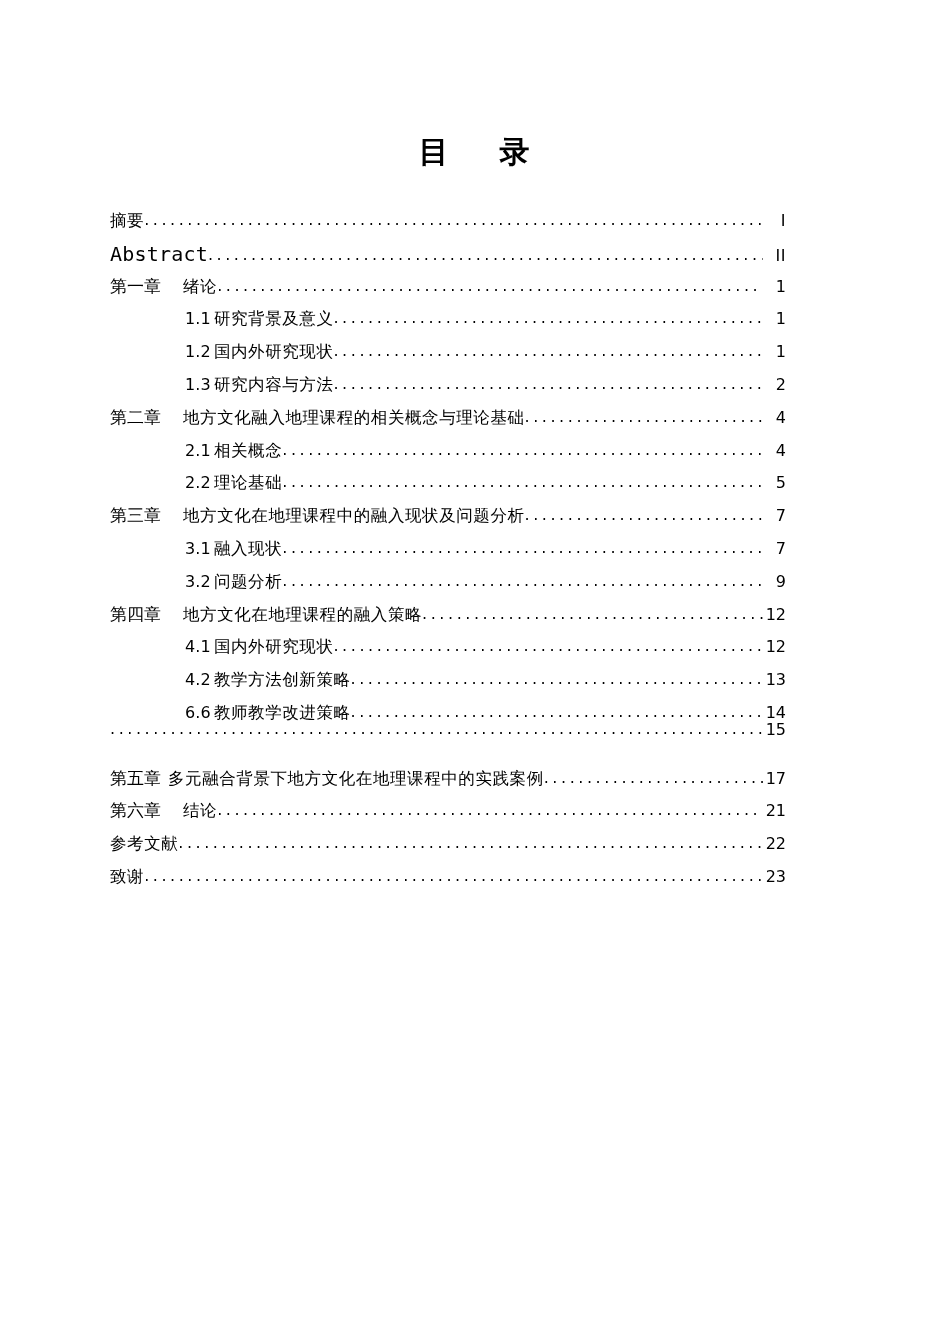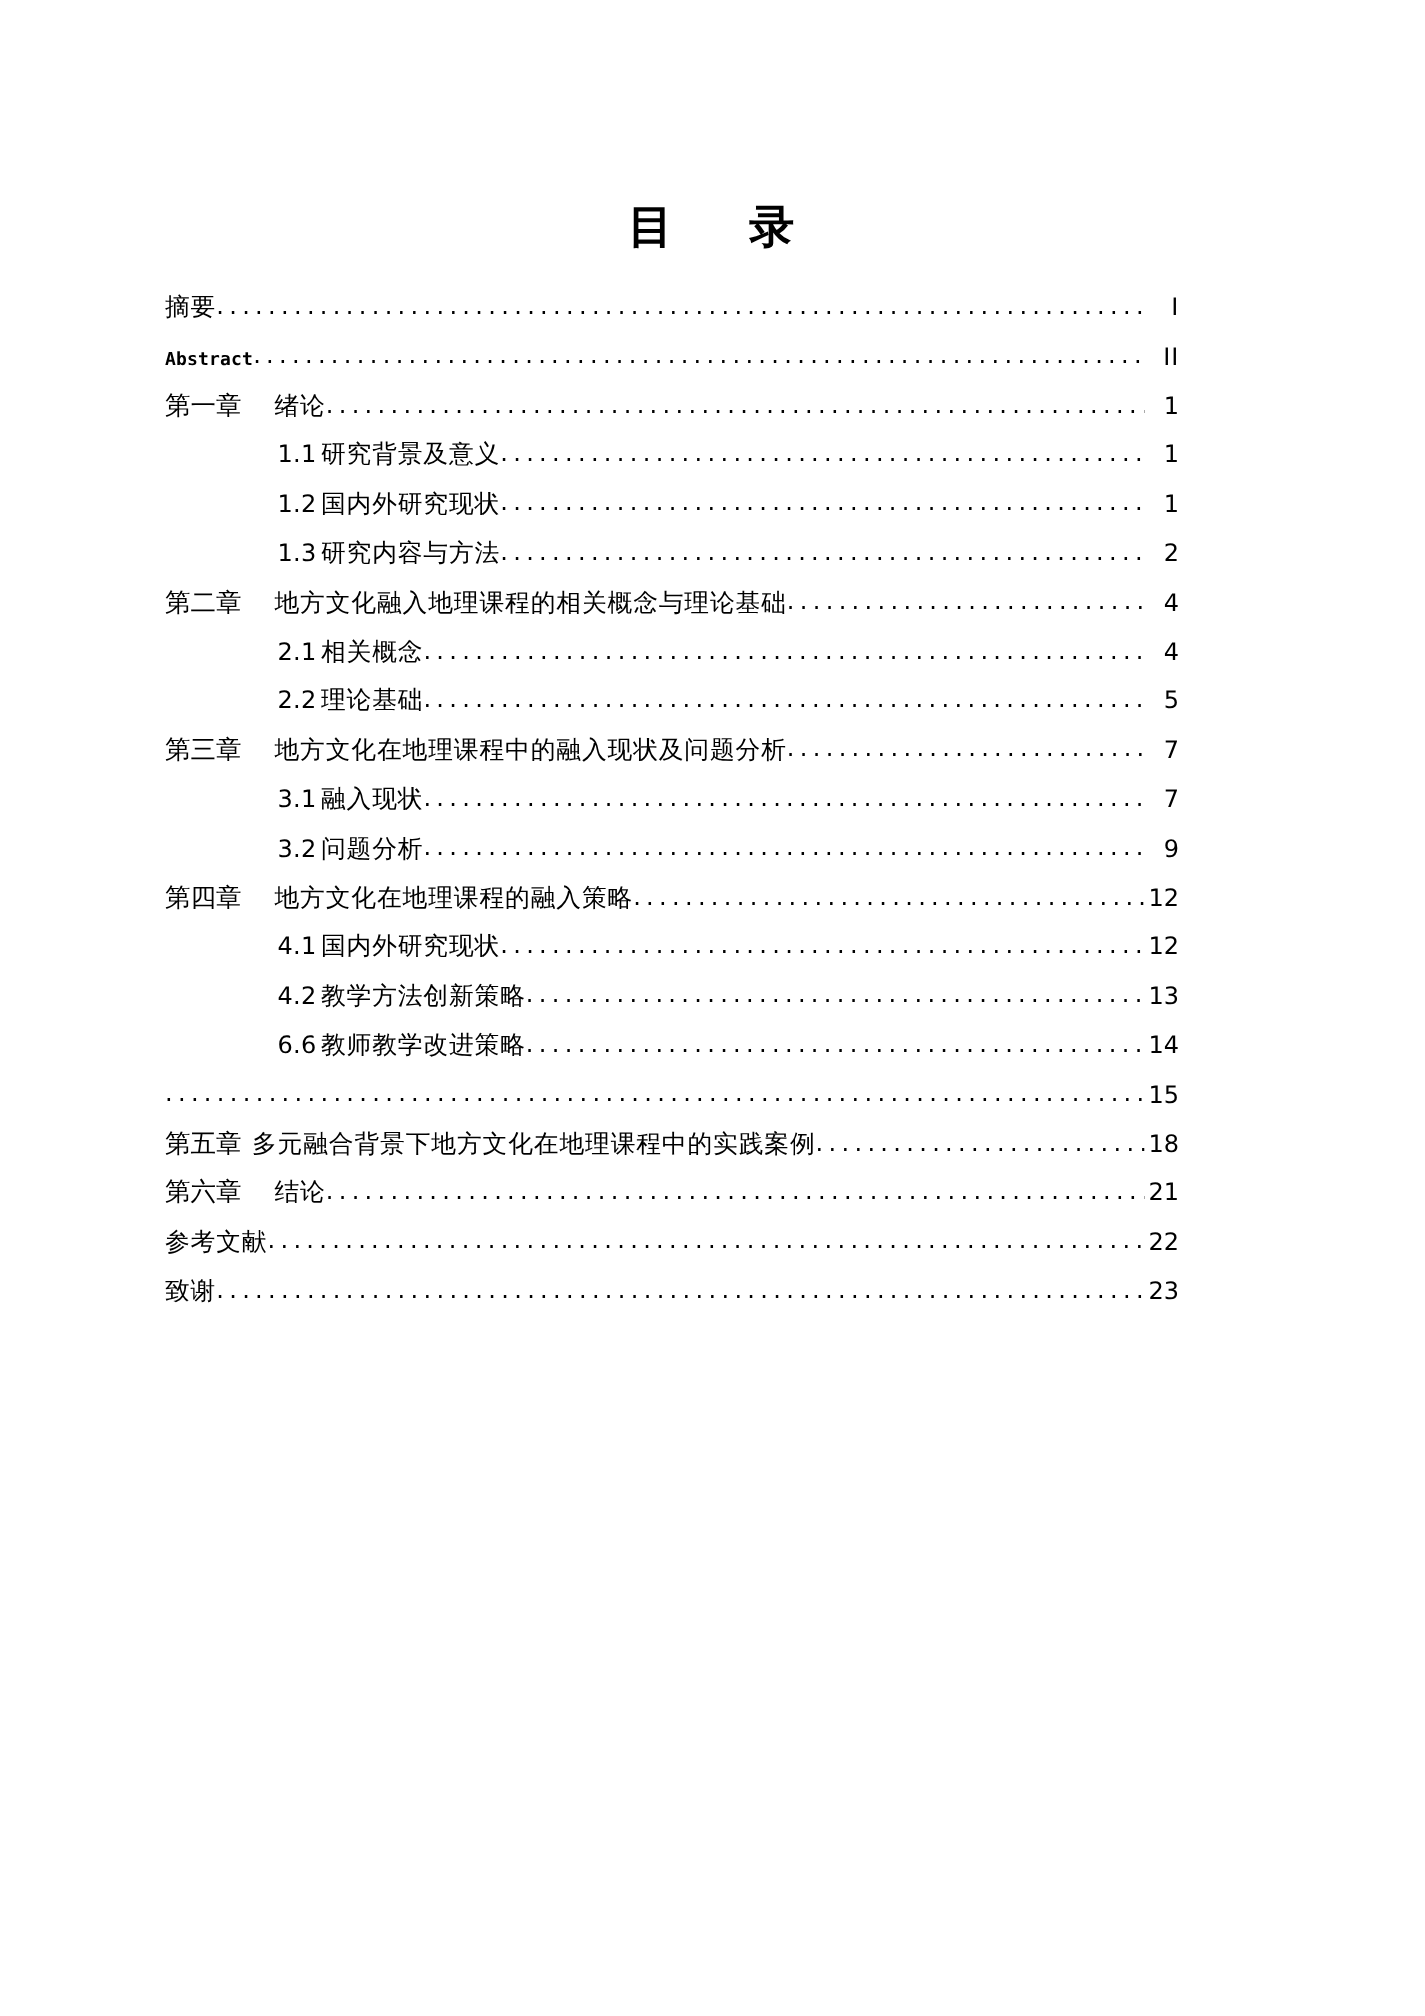--- a/index.html
+++ b/index.html
@@ -56,20 +56,21 @@
 
   
   .toc-row.lvl2 .label-wrap { padding-left: 75px; justify-content: center; }
 
   .label-wrap {
     display: flex;
     align-items: baseline;
     flex: 0 0 auto;
     white-space: pre;
     max-width: 600px;
+    margin-top: 16px;
   }
 
   .chap-no {
     font-family: "Liberation Serif", "DejaVu Serif", serif;
     font-size: 17px;
     white-space: pre;
     flex: 0 0 auto;
   }
 
   .chap-gap-wide { display: inline-block; width: 22px; flex: 0 0 auto; }
@@ -87,25 +88,24 @@
   .label-cn {
     font-family: "Liberation Serif", "DejaVu Serif", serif;
     font-size: 16.5px;
     letter-spacing: 0.035em;
     flex: 0 0 auto;
     white-space: pre;
   }
 
   .label-latin {
     font-family: "DejaVu Sans Mono", "Liberation Mono", monospace;
-    font-size: 12px;
+    font-size: 20px;
     letter-spacing: 0.01em;
     flex: 0 0 auto;
     white-space: pre;
-    font-weight: bold;
   }
 
   
   .leader {
     flex: 1 1 auto;
     min-width: 8px;
     overflow: hidden;
     font-family: "DejaVu Sans", "Liberation Sans", sans-serif;
     font-size: 16px;
     letter-spacing: 3.55px;
@@ -148,19 +148,19 @@
       <div class="toc-row lvl2"><span class="label-wrap"><span class="sec-no">2.1</span><span class="label-cn">相关概念</span></span><span class="leader">.......................................................................................................................</span><span class="pageno">4</span></div>
       <div class="toc-row lvl2"><span class="label-wrap"><span class="sec-no">2.2</span><span class="label-cn">理论基础</span></span><span class="leader">.......................................................................................................................</span><span class="pageno">5</span></div>
       <div class="toc-row lvl1"><span class="label-wrap"><span class="chap-no">第三章</span><span class="chap-gap-wide"></span><span class="label-cn">地方文化在地理课程中的融入现状及问题分析</span></span><span class="leader">.......................................................................................................................</span><span class="pageno">7</span></div>
       <div class="toc-row lvl2"><span class="label-wrap"><span class="sec-no">3.1</span><span class="label-cn">融入现状</span></span><span class="leader">.......................................................................................................................</span><span class="pageno">7</span></div>
       <div class="toc-row lvl2"><span class="label-wrap"><span class="sec-no">3.2</span><span class="label-cn">问题分析</span></span><span class="leader">.......................................................................................................................</span><span class="pageno">9</span></div>
       <div class="toc-row lvl1"><span class="label-wrap"><span class="chap-no">第四章</span><span class="chap-gap-wide"></span><span class="label-cn">地方文化在地理课程的融入策略</span></span><span class="leader">.......................................................................................................................</span><span class="pageno">12</span></div>
       <div class="toc-row lvl2"><span class="label-wrap"><span class="sec-no">4.1</span><span class="label-cn">国内外研究现状</span></span><span class="leader">.......................................................................................................................</span><span class="pageno">12</span></div>
       <div class="toc-row lvl2"><span class="label-wrap"><span class="sec-no">4.2</span><span class="label-cn">教学方法创新策略</span></span><span class="leader">.......................................................................................................................</span><span class="pageno">13</span></div>
       <div class="toc-row lvl2"><span class="label-wrap"><span class="sec-no">6.6</span><span class="label-cn">教师教学改进策略</span></span><span class="leader">.......................................................................................................................</span><span class="pageno">14</span></div>
       <div class="toc-row lvl2"><span class="leader">.......................................................................................................................</span><span class="pageno">15</span></div>
-      <div class="toc-row lvl1"><span class="label-wrap"><span class="chap-no">第五章</span><span class="chap-gap-narrow"></span><span class="label-cn">多元融合背景下地方文化在地理课程中的实践案例</span></span><span class="leader">.......................................................................................................................</span><span class="pageno">18</span></div>
+      <div class="toc-row lvl1"><span class="label-wrap"><span class="chap-no">第五章</span><span class="chap-gap-narrow"></span><span class="label-cn">多元融合背景下地方文化在地理课程中的实践案例</span></span><span class="leader">.......................................................................................................................</span><span class="pageno">17</span></div>
       <div class="toc-row lvl1"><span class="label-wrap"><span class="chap-no">第六章</span><span class="chap-gap-wide"></span><span class="label-cn">结论</span></span><span class="leader">.......................................................................................................................</span><span class="pageno">21</span></div>
       <div class="toc-row lvl1"><span class="label-wrap"><span class="label-cn">参考文献</span></span><span class="leader">.......................................................................................................................</span><span class="pageno">22</span></div>
       <div class="toc-row lvl1"><span class="label-wrap"><span class="label-cn">致谢</span></span><span class="leader">.......................................................................................................................</span><span class="pageno">23</span></div>
     </div>
 
 </div>
 
 </body></html>

